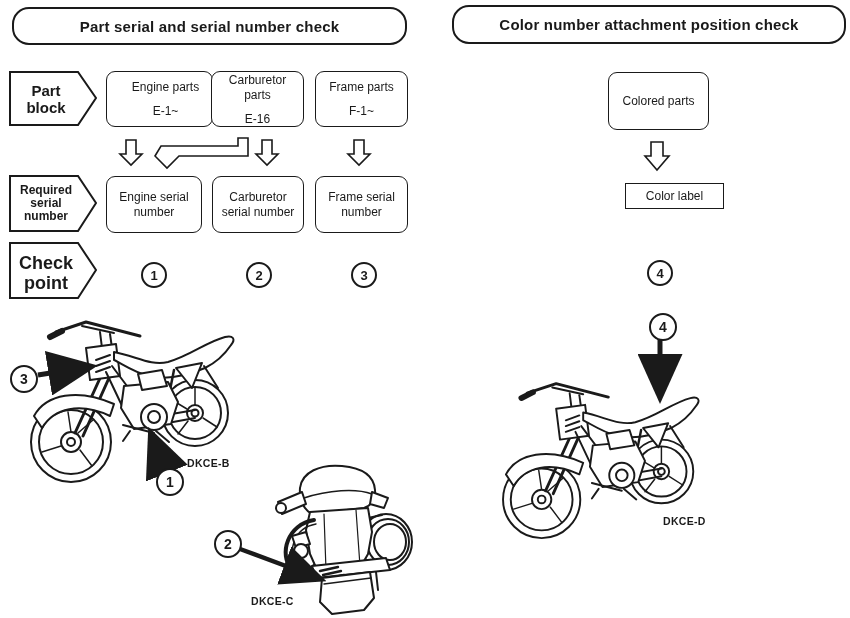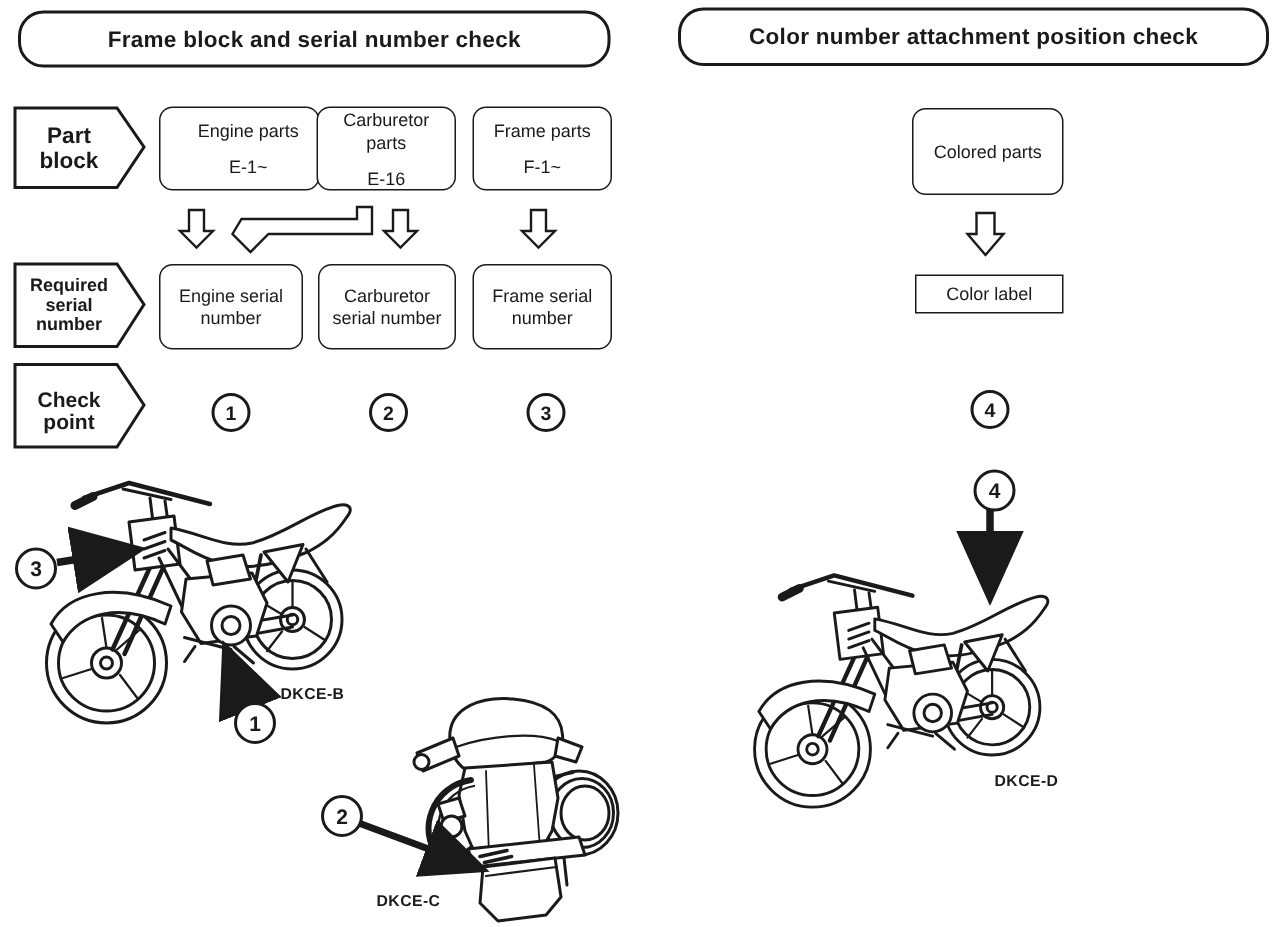--- a/index.html
+++ b/index.html
@@ -107,27 +107,27 @@
       <polygon stroke-width="1.6" points="126,140 136,140 136,154 142,154 131,165 120,154 126,154"></polygon>
       <polygon stroke-width="1.6" points="262,140 272,140 272,154 278,154 267,165 256,154 262,154"></polygon>
       <polygon stroke-width="1.6" points="354,140 364,140 364,154 370,154 359,165 348,154 354,154"></polygon>
 
       <path stroke-width="1.6" d="M238,138 L248,138 L248,156 L179,156 L167,168 L155,156 L161,146 L238,146 Z"></path>
 
       <polygon stroke-width="1.6" points="651,142 663,142 663,156 669,156 657,170 645,156 651,156"></polygon>
     </g>
   </svg>
 
-  <div class="hdr abs" style="left:12px;top:7px;width:391px;height:34px;">Frame block and serial number check</div>
+  <div class="hdr abs" style="left:12px;top:7px;width:391px;height:34px;">Part serial and serial number check</div>
 
   <div class="tag-label abs" style="left:10px;top:72px;width:72px;height:53px;font-size:15px;">Part block</div>
   <div class="tag-label abs" style="left:10px;top:176px;width:72px;height:55px;font-size:12px;line-height:1.08;text-align:center;">Required
 serial
 number</div>
-  <div class="tag-label abs" style="left:10px;top:243px;width:72px;height:62px;font-size:14px;line-height:1.1;">Check
+  <div class="tag-label abs" style="left:10px;top:243px;width:72px;height:62px;font-size:18px;line-height:1.1;">Check
 point</div>
 
   <div class="box abs" style="left:106px;top:71px;width:93px;height:54px;padding-left:12px;">
     <span class="lbl">Engine parts</span>
     <span class="code">E-1~</span>
   </div>
   <div class="box abs" style="left:211px;top:71px;width:91px;height:54px;">
     <span class="lbl">Carburetor parts</span>
     <span class="code">E-16</span>
   </div>
@@ -148,21 +148,21 @@
 
   <div class="chk abs" style="left:141px;top:262px;">1</div>
   <div class="chk abs" style="left:246px;top:262px;">2</div>
   <div class="chk abs" style="left:351px;top:262px;">3</div>
 
   <div class="hdr abs" style="left:452px;top:5px;width:390px;height:35px;">Color number attachment position check</div>
 
   <div class="box abs" style="left:608px;top:72px;width:99px;height:56px;">
     <span class="lbl">Colored parts</span>
   </div>
-  <div class="box abs" style="left:610px;top:183px;width:97px;height:24px;border-radius:0;">
+  <div class="box abs" style="left:625px;top:183px;width:97px;height:24px;border-radius:0;">
     <span class="lbl">Color label</span>
   </div>
   <div class="chk abs" style="left:647px;top:260px;">4</div>
 
   <svg class="abs" style="left:28px;top:310px;" width="212" height="175" viewBox="0 0 212 175">
     <use href="#bike"></use>
   </svg>
 
   <svg class="abs" style="left:272px;top:458px;" width="150" height="158" viewBox="0 0 150 158">
     <g fill="none" stroke="#1a1a1a" stroke-width="2" stroke-linejoin="round" stroke-linecap="round">

